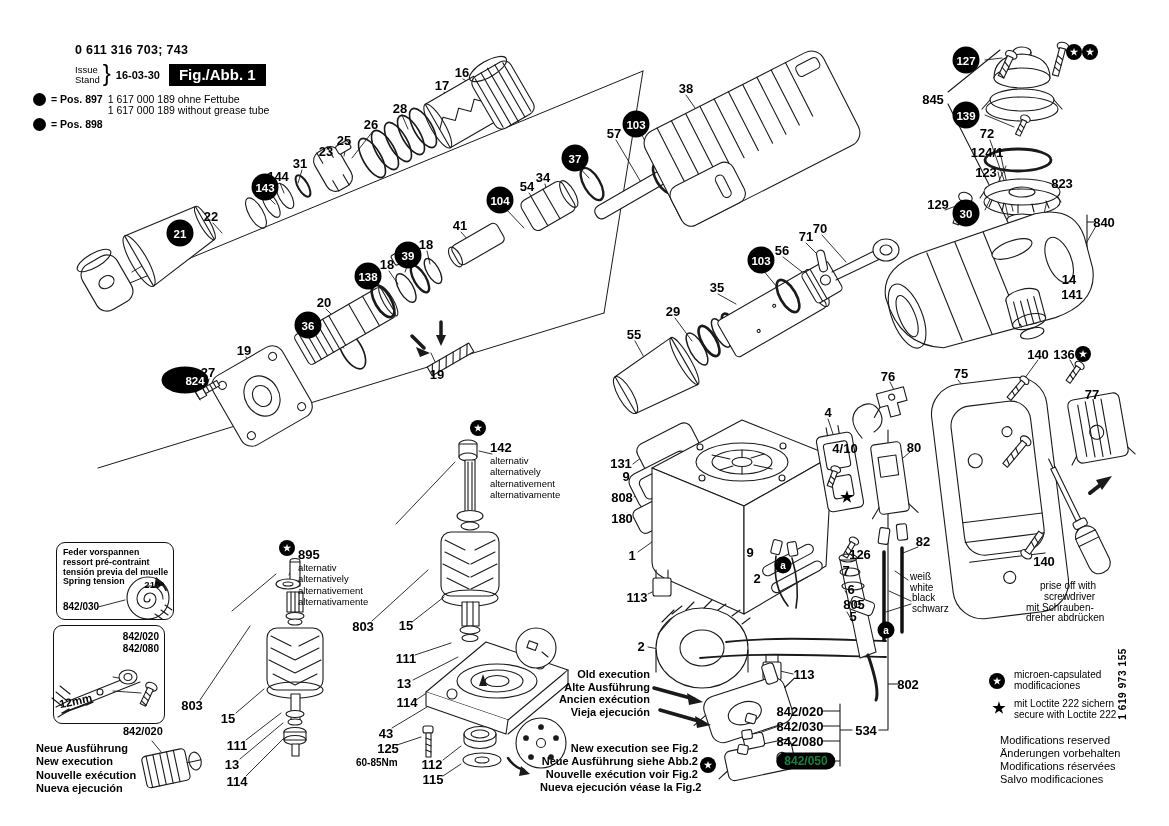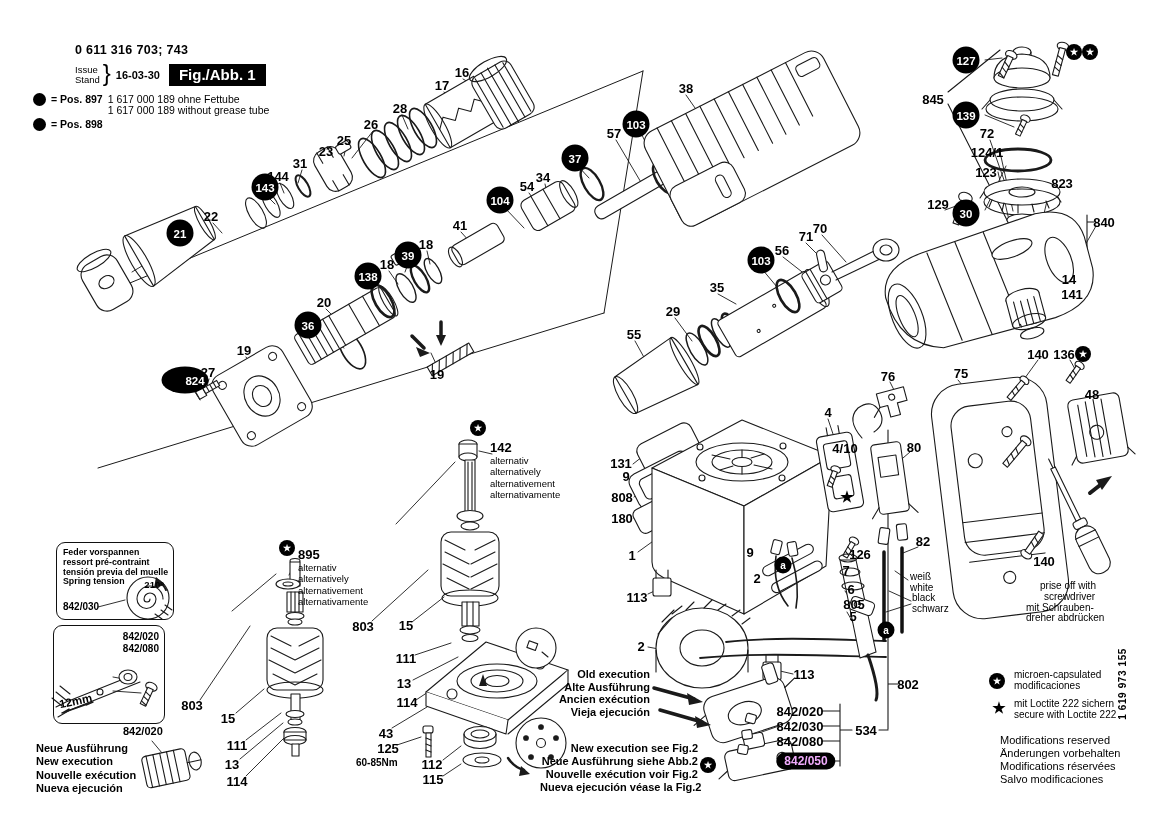--- a/index.html
+++ b/index.html
@@ -41,21 +41,21 @@
   
   .co{position:absolute;transform:translate(-50%,-50%);font-weight:bold;white-space:nowrap;z-index:5;}
   .plain{font-size:13px;}
   .badge{width:27px;height:27px;background:#000;color:#fff;border-radius:50%;display:flex;
          align-items:center;justify-content:center;font-size:11.5px;}
   .badge-sm{width:17px;height:17px;background:#000;color:#fff;border-radius:50%;display:flex;
          align-items:center;justify-content:center;font-size:10px;}
   .sym{width:16px;height:16px;background:#000;color:#fff;border-radius:50%;display:flex;
          align-items:center;justify-content:center;font-size:9px;}
   .star{font-size:15px;}
-  .pill{background:#000;color:#f0abfc;border-radius:11px;padding:1px 8px 2px 8px;font-size:12px;}
+  .pill{background:#000;color:#15803d;border-radius:11px;padding:1px 8px 2px 8px;font-size:12px;}
 </style>
 </head>
 <body>
 
 <div class="stage">
 
 <svg width="1169" height="826" viewBox="0 0 1169 826">
 <g stroke="#1a1a1a" stroke-width="1.1" fill="none" stroke-linecap="round" stroke-linejoin="round">
 
   <g>
@@ -718,21 +718,21 @@
       <div class="co plain" style="left: 986px; top: 172px;">123</div>
       <div class="co plain" style="left: 1062px; top: 183px;">823</div>
       <div class="co plain" style="left: 938px; top: 204px;">129</div>
       <div class="co plain" style="left: 1104px; top: 222px;">840</div>
       <div class="co plain" style="left: 1069px; top: 279px;">14</div>
       <div class="co plain" style="left: 1072px; top: 294px;">141</div>
       <div class="co plain" style="left: 1038px; top: 354px;">140</div>
       <div class="co plain" style="left: 1064px; top: 354px;">136</div>
       <div class="co plain" style="left: 888px; top: 376px;">76</div>
       <div class="co plain" style="left: 961px; top: 373px;">75</div>
-      <div class="co plain" style="left: 1092px; top: 394px;">48</div>
+      <div class="co plain" style="left: 1092px; top: 394px;">77</div>
       <div class="co plain" style="left: 914px; top: 447px;">80</div>
       <div class="co plain" style="left: 828px; top: 412px;">4</div>
       <div class="co plain" style="left: 845px; top: 448px;">4/10</div>
       <div class="co plain" style="left: 621px; top: 463px;">131</div>
       <div class="co plain" style="left: 626px; top: 476px;">9</div>
       <div class="co plain" style="left: 622px; top: 497px;">808</div>
       <div class="co plain" style="left: 622px; top: 518px;">180</div>
       <div class="co plain" style="left: 632px; top: 555px;">1</div>
       <div class="co plain" style="left: 750px; top: 552px;">9</div>
       <div class="co plain" style="left: 637px; top: 597px;">113</div>

